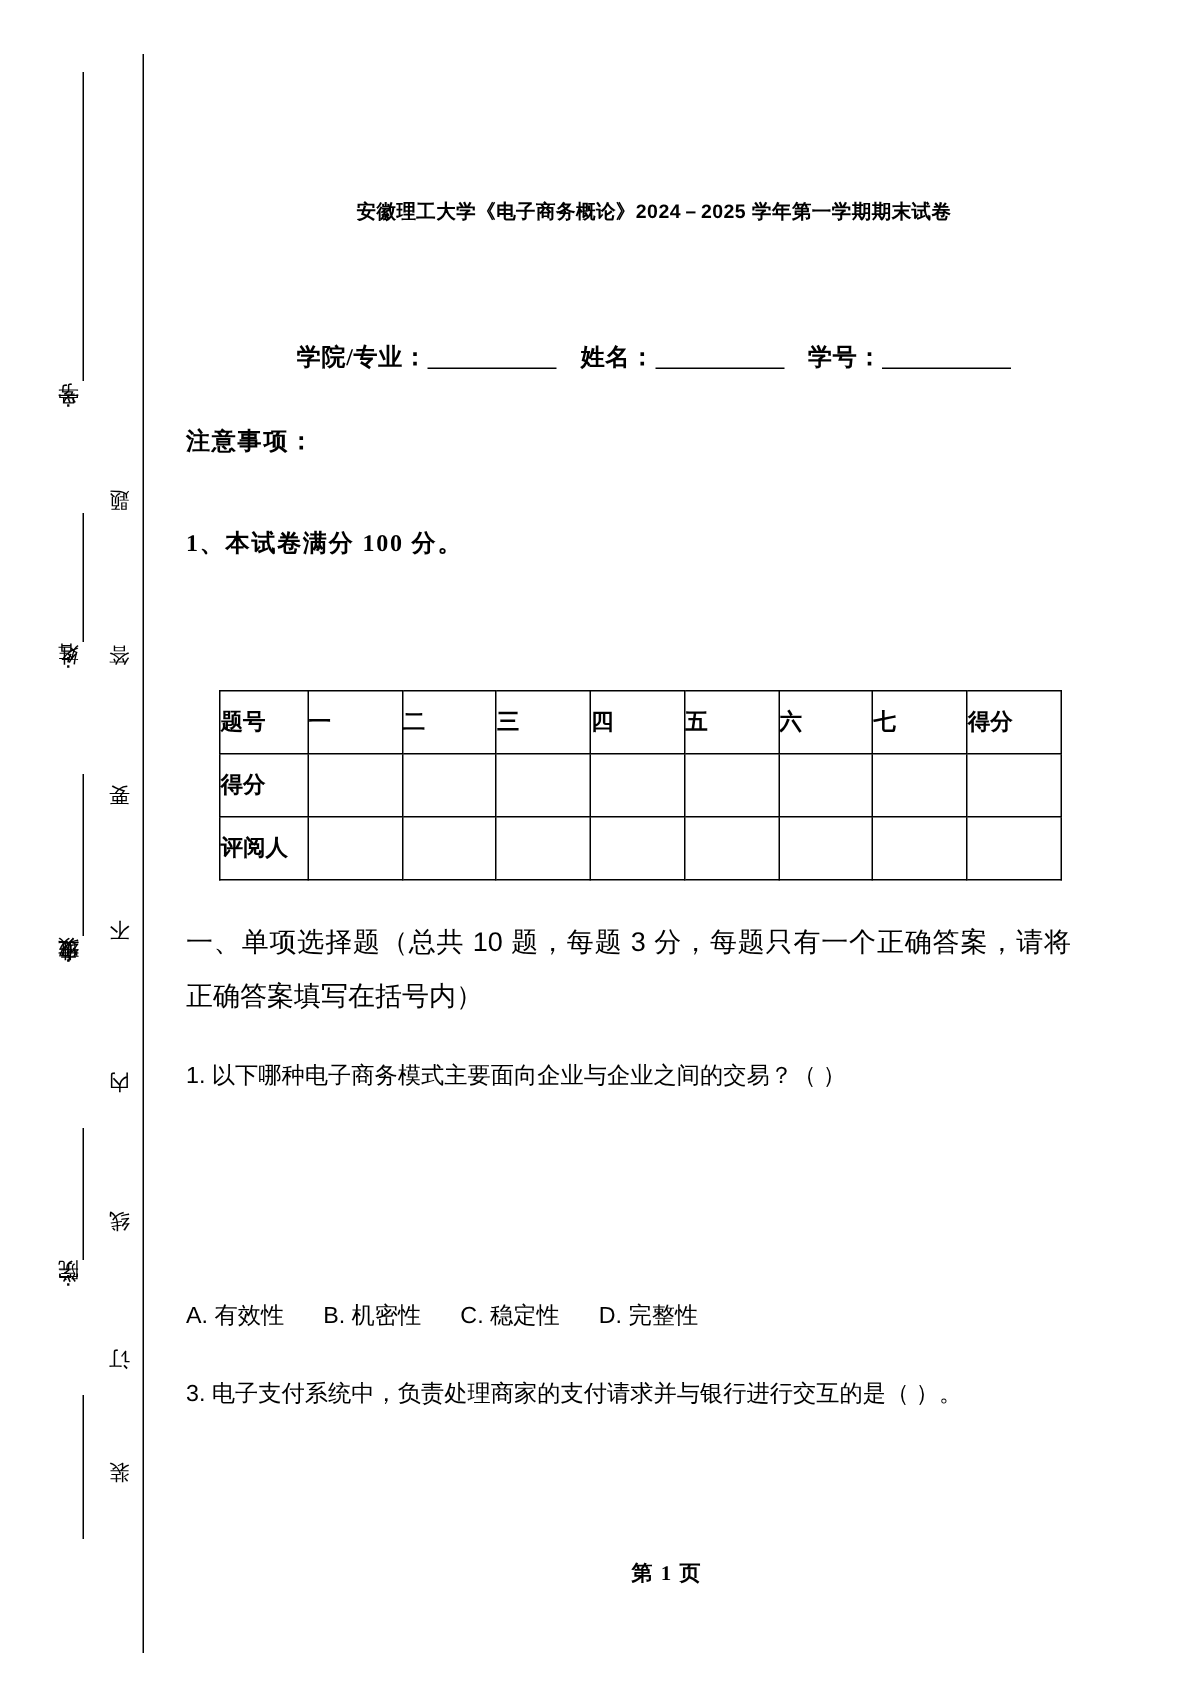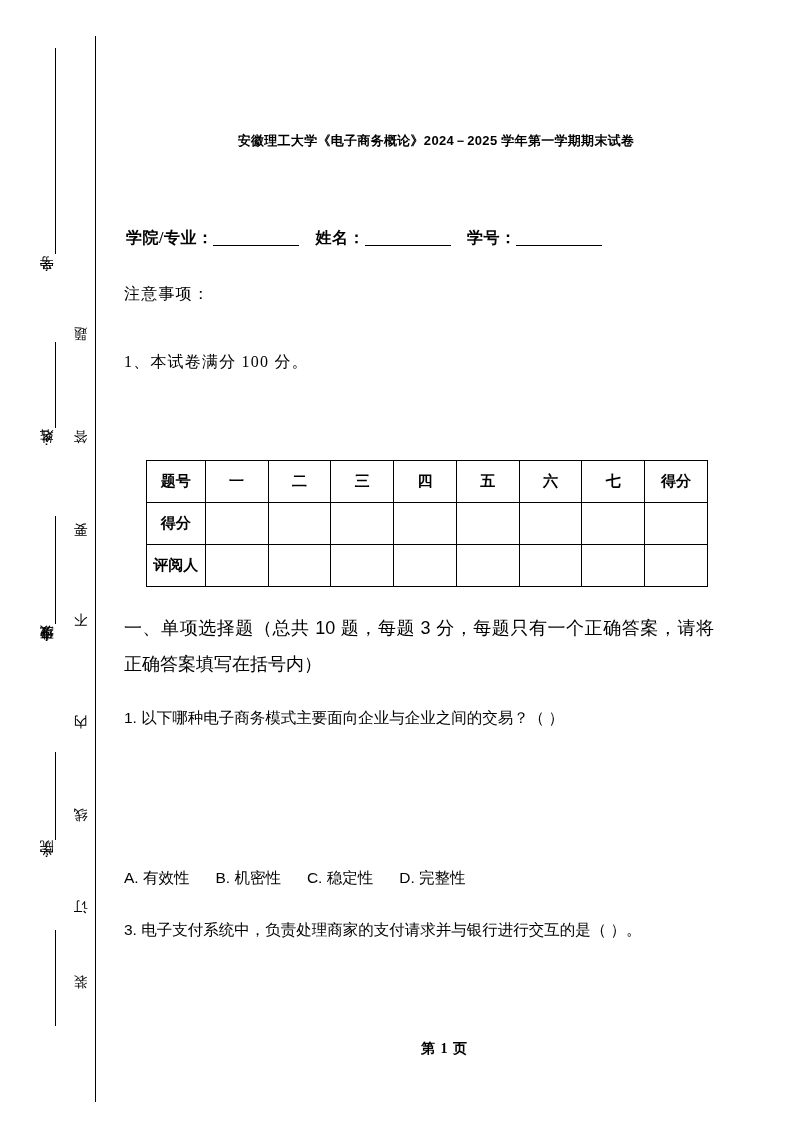--- a/index.html
+++ b/index.html
@@ -102,40 +102,41 @@
     font-size: 13px;
     line-height: 38px;
     letter-spacing: 0.3px;
   }
 
   .info-line {
     position: absolute;
     left: 30px;
     top: 228px;
     width: 620px;
-    text-align: left;
+    text-align: center;
     font-size: 16px;
     font-weight: bold;
     letter-spacing: 0.5px;
     white-space: nowrap;
   }
   .blank-u {
     display: inline-block;
     border-bottom: 1.5px solid #000;
     width: 86px;
     vertical-align: -3px;
   }
   .blank-gap { display: inline-block; width: 16px; }
 
   .note {
     position: absolute;
     left: 28px;
     font-size: 16px;
     letter-spacing: 1.2px;
     white-space: nowrap;
+    font-weight: bold;
   }
   #note-head { top: 284px; }
   #note-1    { top: 352px; }
   #note-2    { top: 408px; }
   .u-val {
     border-bottom: 1.2px solid #000;
     padding: 0 3px;
   }
 
   
@@ -143,21 +144,21 @@
     position: absolute;
     left: 50px;
     top: 460px;
     border-collapse: collapse;
     table-layout: fixed;
     width: 562px;
   }
   #score-table td, #score-table th {
     border: 1.2px solid #000000;
     height: 42px;
-    text-align: center;
+    text-align: left;
     vertical-align: middle;
     font-size: 15px;
     font-weight: bold;
     font-family: Liberation Serif, serif;
     padding: 0;
   }
   #score-table .lead-col { width: 58px; }
   #score-table .num-col  { width: 62px; }
   #score-table .sum-col  { width: 62px; }
 

